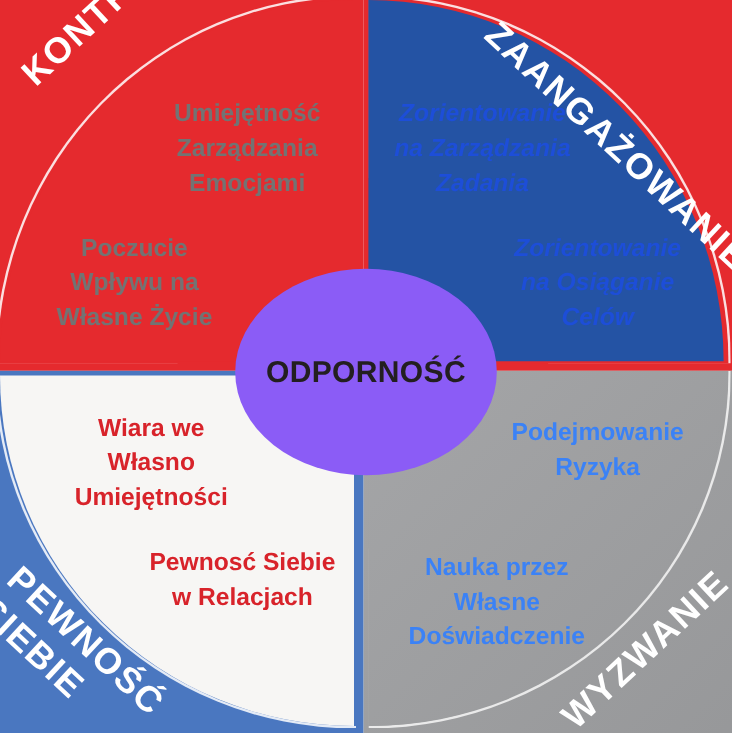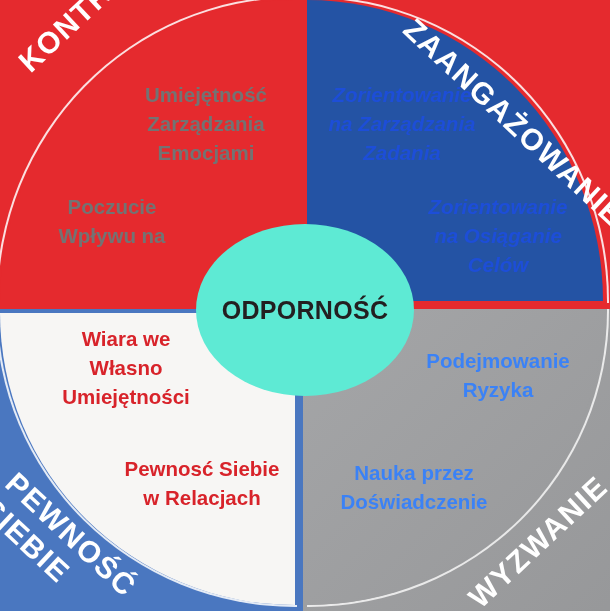--- a/index.html
+++ b/index.html
@@ -86,21 +86,21 @@
     border-left: none; border-top: none;
   }
 
   
   #center-circle {
     position: absolute;
     left: 196px;
     top: 224px;
     width: 218px;
     height: 172px;
-    background: #5eead4;
+    background: #8b5cf6;
     border-radius: 50%;
     display: flex;
     flex-direction: column;
     align-items: center;
     justify-content: center;
     z-index: 40;
   }
   #center-circle .cc-line {
     color: #231f20;
     font-weight: bold;
@@ -126,21 +126,21 @@
 
   
   #item-tl-1 { left: 118px; top: 80px;  width: 176px; text-align: center; }
   #item-tl-2 { left: 24px;  top: 192px; width: 176px; text-align: center; }
 
   
   #item-tr-1 { left: 312px; top: 80px;  width: 180px; text-align: center; }
   #item-tr-2 { left: 408px; top: 192px; width: 180px; text-align: center; }
 
   
-  #item-bl-1 { left: 38px;  top: 324px; width: 176px; text-align: center; }
+  #item-bl-1 { left: 38px;  top: 342px; width: 176px; text-align: center; }
   #item-bl-2 { left: 104px; top: 454px; width: 196px; text-align: center; }
 
   
   #item-br-1 { left: 404px; top: 346px; width: 188px; text-align: center; }
   #item-br-2 { left: 320px; top: 458px; width: 188px; text-align: center; }
 
   
   .corner-label {
     position: absolute;
     font-weight: bold;
@@ -221,20 +221,21 @@
   <div class="corner-label" id="label-wyzwanie">WYZWANIE</div>
 
   <div class="item on-red" id="item-tl-1">
     <span class="ln">Umiejętność</span>
     <span class="ln">Zarządzania</span>
     <span class="ln">Emocjami</span>
   </div>
   <div class="item on-red" id="item-tl-2">
     <span class="ln">Poczucie</span>
     <span class="ln">Wpływu na</span>
+    <span class="ln">Własne Życie</span>
   </div>
 
   <div class="item on-blue" id="item-tr-1">
     <span class="ln">Zorientowanie</span>
     <span class="ln">na Zarządzania</span>
     <span class="ln">Zadania</span>
   </div>
   <div class="item on-blue" id="item-tr-2">
     <span class="ln">Zorientowanie</span>
     <span class="ln">na Osiąganie</span>
@@ -250,20 +251,21 @@
     <span class="ln">Pewnosć Siebie</span>
     <span class="ln">w Relacjach</span>
   </div>
 
   <div class="item on-gray" id="item-br-1">
     <span class="ln">Podejmowanie</span>
     <span class="ln">Ryzyka</span>
   </div>
   <div class="item on-gray" id="item-br-2">
     <span class="ln">Nauka przez</span>
+    <span class="ln">Własne</span>
     <span class="ln">Doświadczenie</span>
   </div>
 
   <div id="center-circle">
     <span class="cc-line">ODPORNOŚĆ</span>
   </div>
 
 </div>
 
 </body></html>

